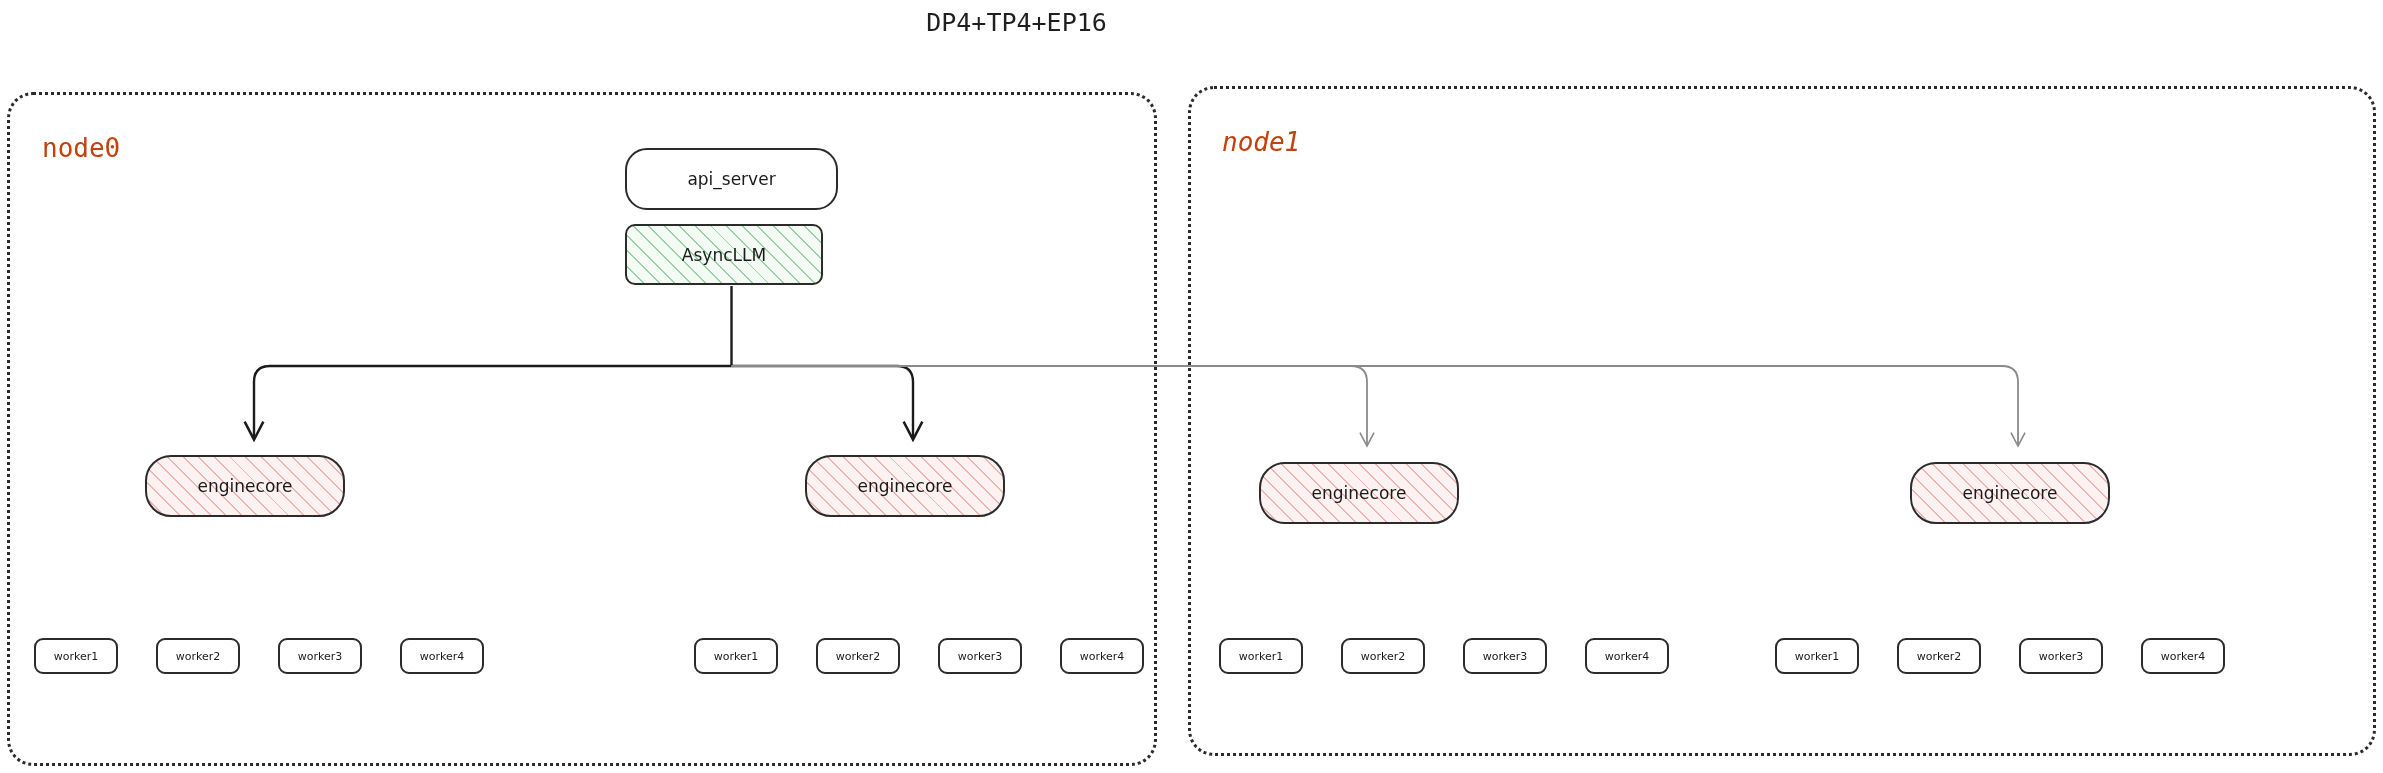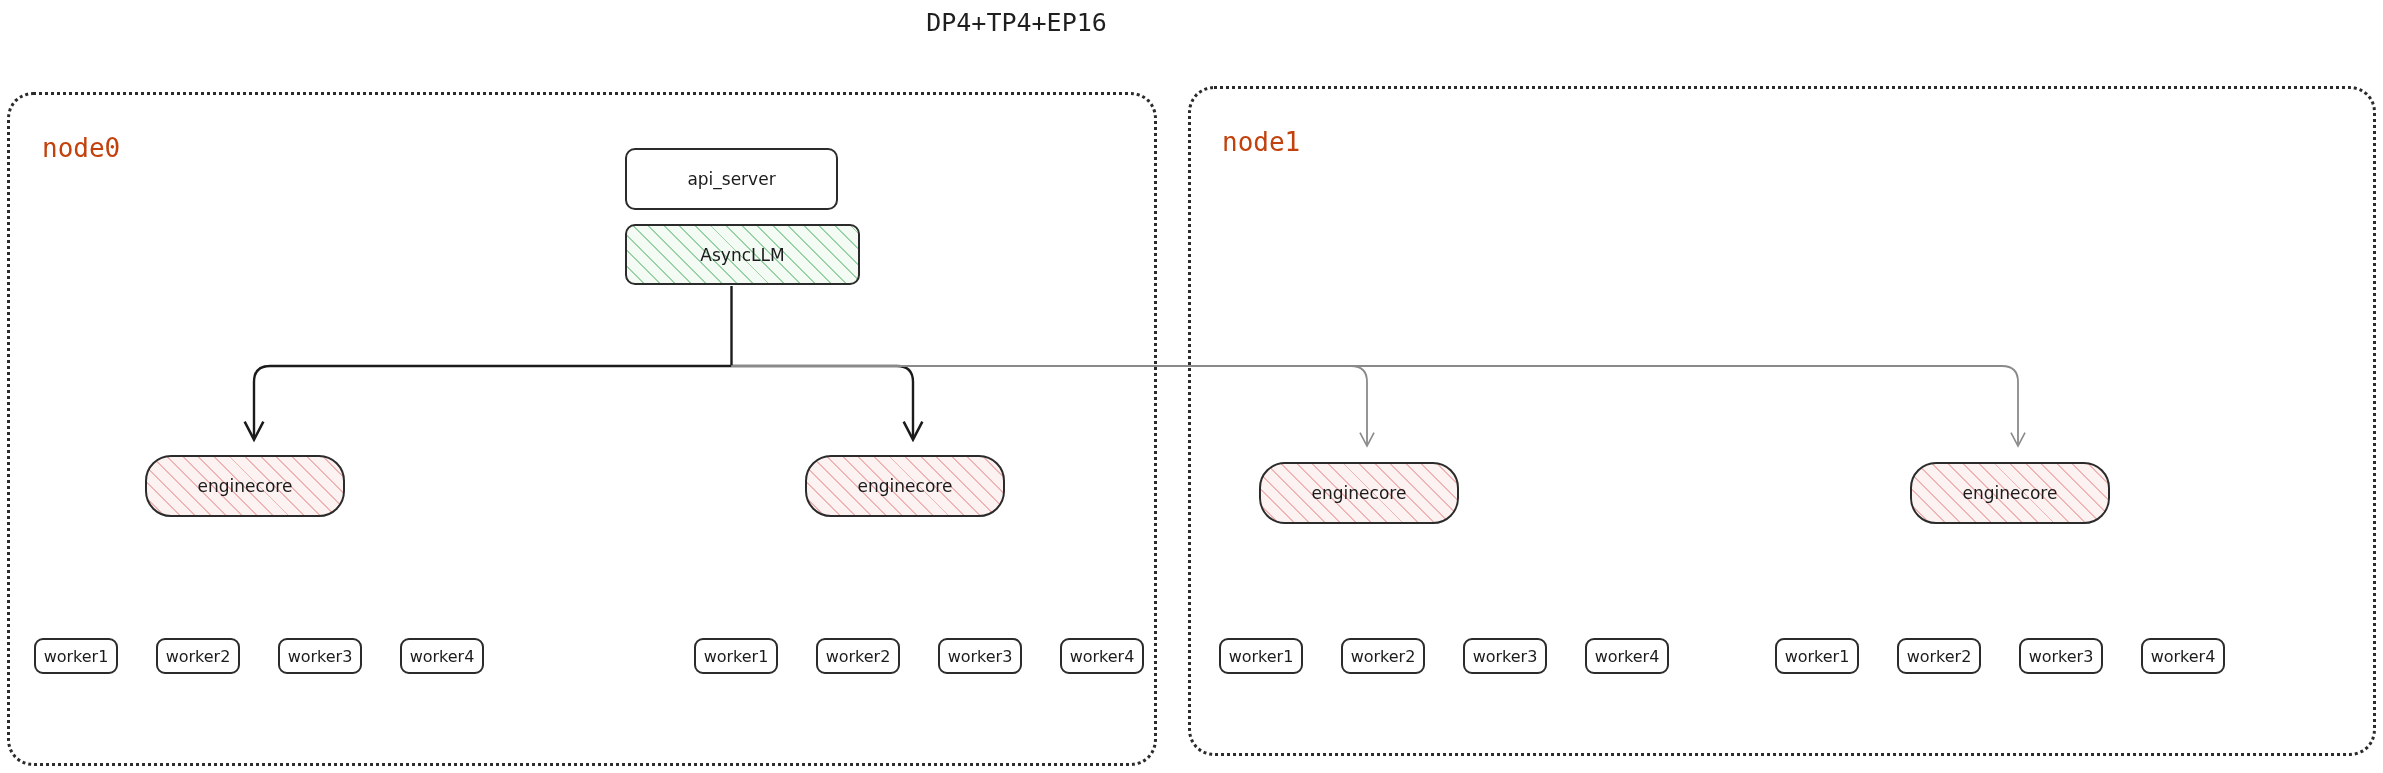--- a/index.html
+++ b/index.html
@@ -47,50 +47,50 @@
   #node1-box { left: 1188px; top: 86px;  width: 1188px; height: 670px; }
 
   .node-label {
     position: absolute;
     font-family: "DejaVu Sans Mono", monospace;
     font-size: 26px;
     color: #c2410c;
     white-space: pre;
   }
   #node0-label { left: 42px;   top: 133px; }
-  #node1-label { left: 1222px; top: 127px; }
+  #node1-label { left: 1222px; top: 127px; font-style: italic; }
 
   
   .box {
     position: absolute;
     box-sizing: border-box;
     display: flex;
     align-items: center;
     justify-content: center;
     border: 2.4px solid #2b2b2b;
     background: #ffffff;
     color: #1b1b1b;
     font-size: 17px;
     white-space: pre;
   }
 
   .box-api {
-    border-radius: 10px;
+    border-radius: 22px;
     left: 625px;
     top: 148px;
     width: 213px;
     height: 62px;
     z-index: 4;
   }
 
   .box-async {
     border-radius: 10px;
     left: 625px;
     top: 224px;
-    width: 235px;
+    width: 198px;
     height: 61px;
     z-index: 4;
     background-color: #f3fbf4;
     background-image: repeating-linear-gradient(
         45deg,
         rgba(77, 175, 99, 0.55) 0px,
         rgba(77, 175, 99, 0.55) 1.4px,
         rgba(255,255,255,0) 1.4px,
         rgba(255,255,255,0) 11px);
   }
@@ -110,21 +110,21 @@
   }
   #ec-n0-0 { left: 145px;  top: 455px; }
   #ec-n0-1 { left: 805px;  top: 455px; }
   #ec-n1-0 { left: 1259px; top: 462px; }
   #ec-n1-1 { left: 1910px; top: 462px; }
 
   .box-worker {
     border-radius: 9px;
     height: 36px;
     top: 0;
-    font-size: 16px;
+    font-size: 11px;
     border-width: 2.2px;
     z-index: 4;
   }
 
   .worker-row {
     position: absolute;
     height: 36px;
   }
   #wrow-n0-0 { left: 34px;   top: 638px; width: 450px; }
   #wrow-n0-1 { left: 694px;  top: 638px; width: 450px; }

